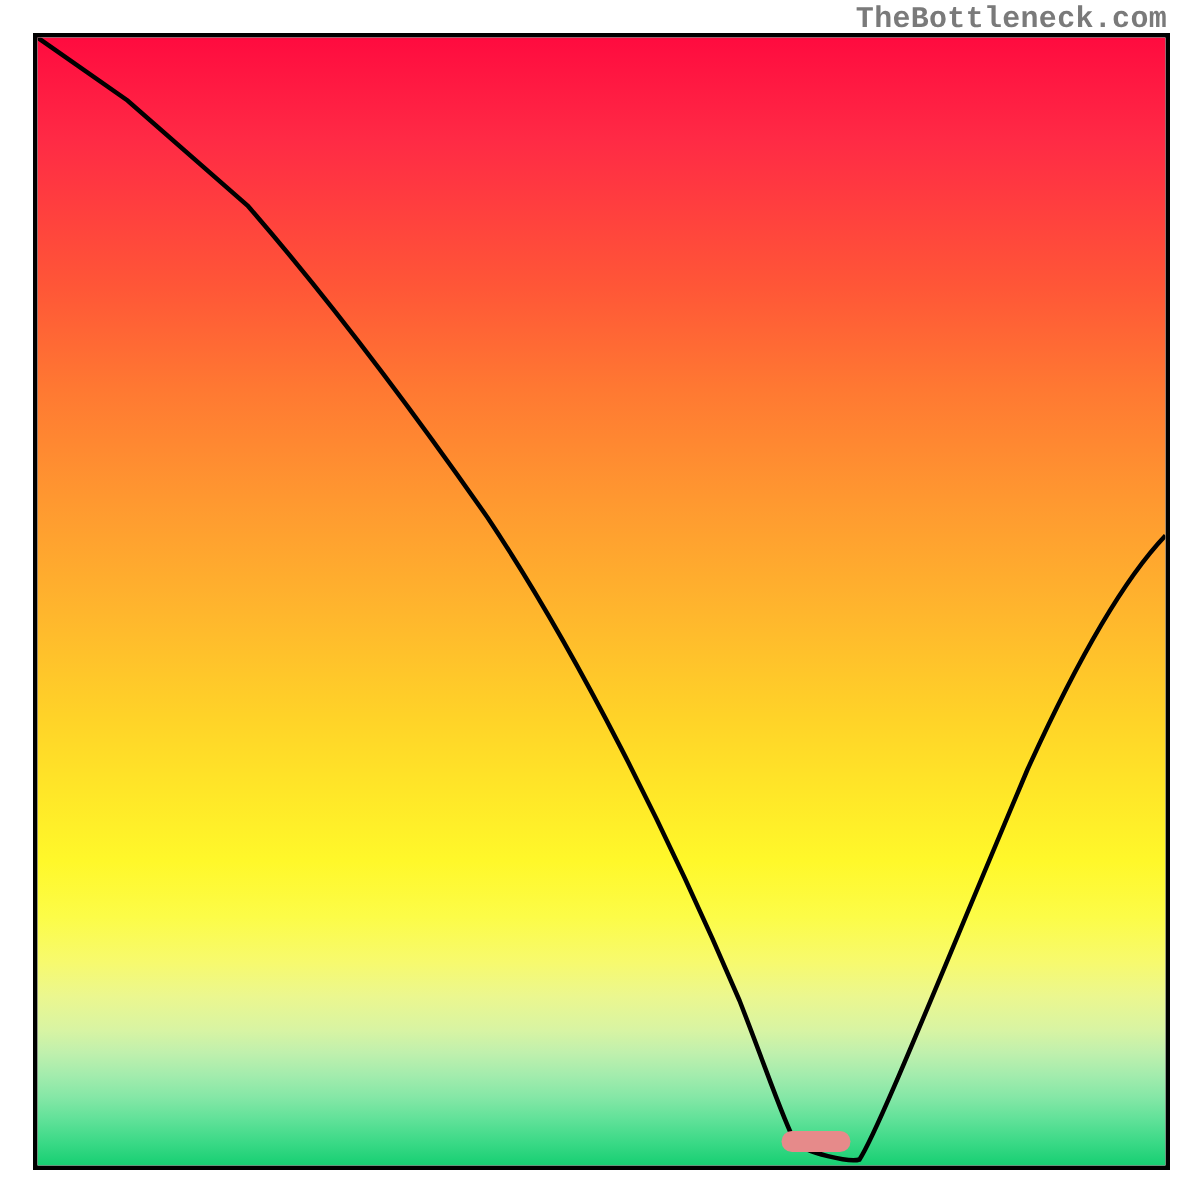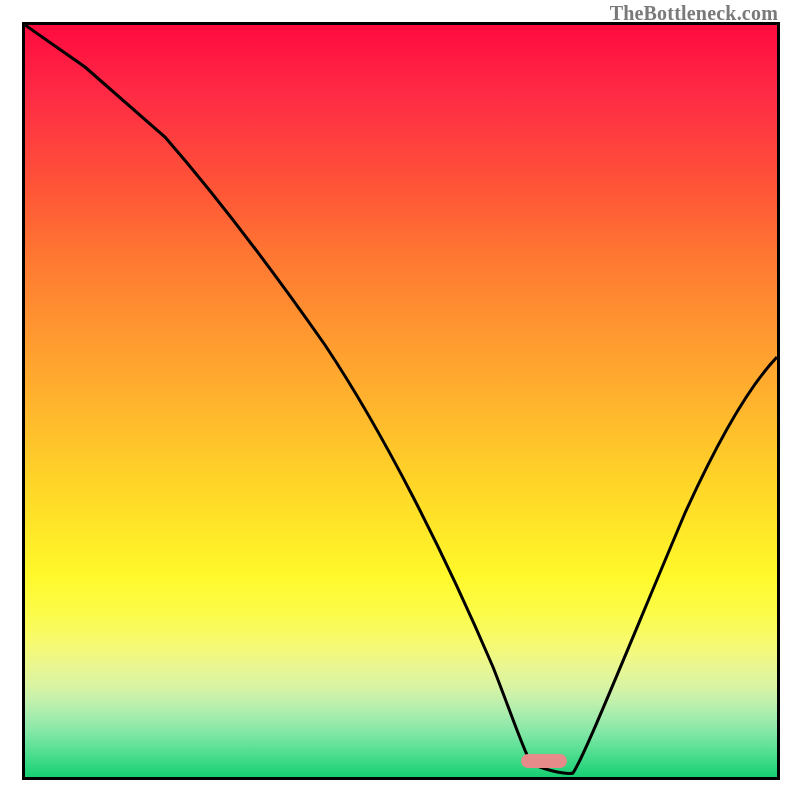--- a/index.html
+++ b/index.html
@@ -63,21 +63,21 @@
     height: 14px;
     background: #e68a8a;
     border-radius: 7px;
     left: 496px;
     top: 729px;
   }
   .watermark {
     position: absolute;
     top: 2px;
     right: 22px;
-    font-family: Liberation Serif, serif;
+    font-family: Liberation Mono, monospace;
     font-size: 20px;
     font-weight: bold;
     color: #7a7a7a;
     letter-spacing: 0.2px;
   }
 </style>
 </head>
 <body>
 
 <div class="watermark">TheBottleneck.com</div>

